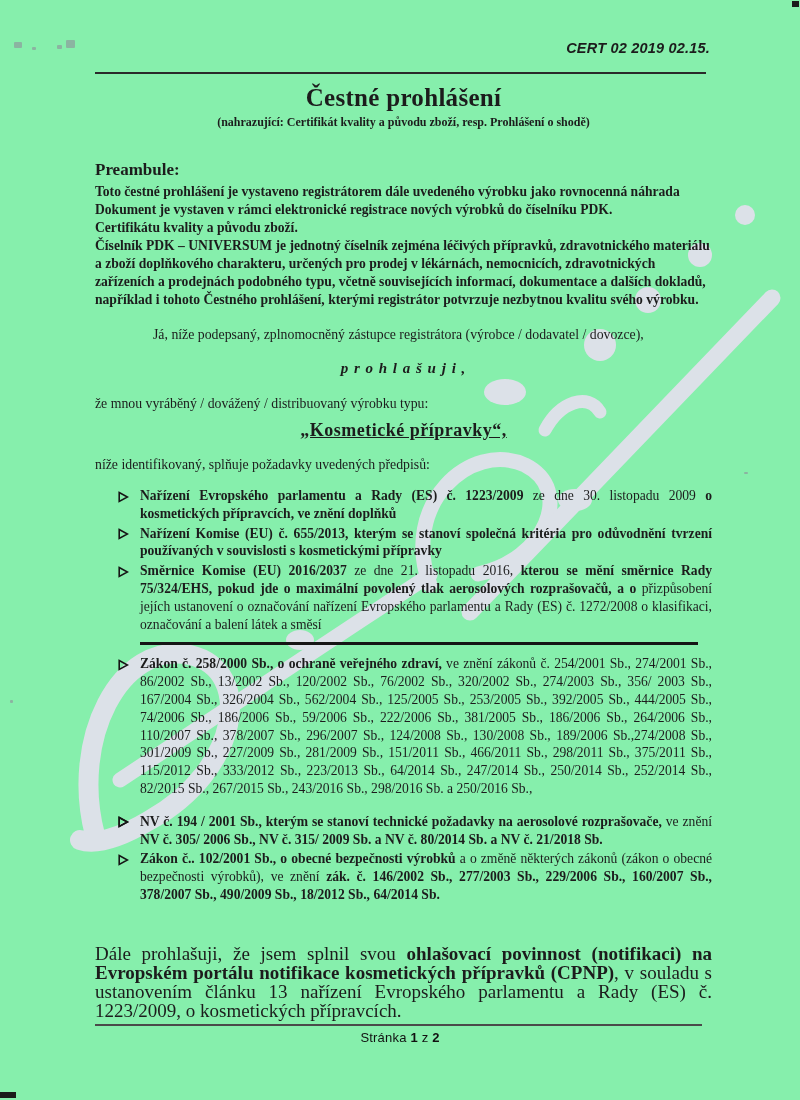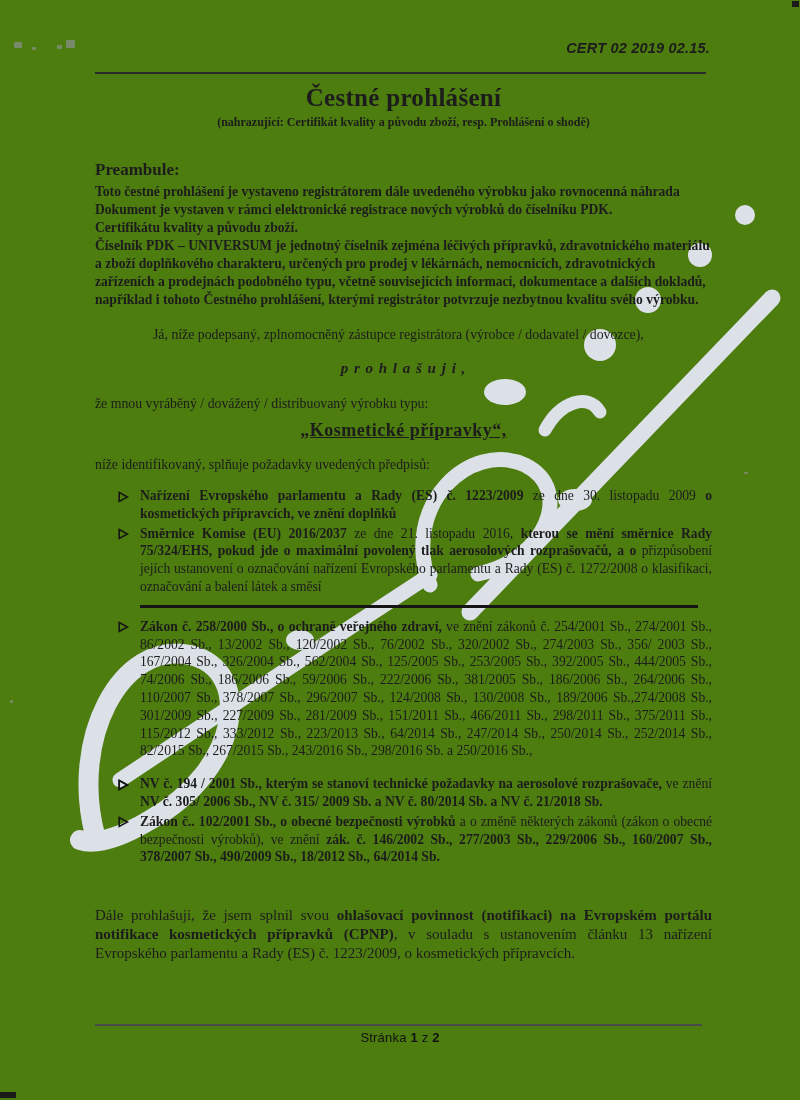--- a/index.html
+++ b/index.html
@@ -1,19 +1,19 @@
 <!DOCTYPE html>
 <html lang="cs"><head>
 <meta charset="utf-8">
 <style>
   html,body{margin:0;padding:0;background:#fff;}
   .page{
     position:relative;
     width:800px;height:1100px;
-    background:#4d7c0f;
+    background:#86efac;
     overflow:hidden;
     font-family:"Liberation Serif","DejaVu Serif",serif;
     color:#1c1c1c;
   }
   .content{position:relative;z-index:2;padding:40px 88px 0 95px;}
   .watermark{position:absolute;top:0;left:0;z-index:1;}
   
   .doc-code{
     text-align:right;
     font-family:"Liberation Sans","DejaVu Sans",sans-serif;
@@ -46,21 +46,21 @@
   .blist{margin:14px 0 0 23px;font-size:13.6px;line-height:17.8px;}
   .li{position:relative;padding-left:22px;text-align:justify;margin-bottom:2px;}
   .li .arrow{position:absolute;left:0;top:2.5px;}
   .li .b, .b{font-weight:700;}
   .sep-rule{
     border:0;border-top:3px solid #151515;
     margin:9px 14px 10px 22px;
   }
   .li.law-1{margin-bottom:15px;}
   
-  .closing{font-size:15px;line-height:19px;text-align:justify;margin-top:40px;}
+  .closing{font-size:19px;line-height:19px;text-align:justify;margin-top:40px;}
   
   .footer-rule{
     position:absolute;z-index:2;left:95px;right:98px;top:1024px;
     border:0;border-top:2px solid #4a4a4a;margin:0;
   }
   .footer-text{
     position:absolute;z-index:2;left:0;right:0;top:1030px;
     text-align:center;
     font-family:Liberation Sans, sans-serif;
     font-size:13px;letter-spacing:.2px;color:#111;
@@ -139,20 +139,26 @@
       <div class="li">
         <span class="arrow"><svg width="11" height="12" viewBox="0 0 11 12">
               <path d="M1.2 1.5 L9.5 6 L1.2 10.5 Z" fill="none" stroke="#151515" stroke-width="1.6" stroke-linejoin="miter"></path>
             </svg></span>
         <span><span class="b">Nařízení Evropského parlamentu a Rady (ES) č. 1223/2009 </span><span>ze dne 30. listopadu 2009 </span><span class="b">o kosmetických přípravcích, ve znění doplňků</span></span>
       </div>
       <div class="li">
         <span class="arrow"><svg width="11" height="12" viewBox="0 0 11 12">
               <path d="M1.2 1.5 L9.5 6 L1.2 10.5 Z" fill="none" stroke="#151515" stroke-width="1.6"></path>
             </svg></span>
+        <span><span class="b">Nařízení Komise (EU) č. 655/2013, kterým se stanoví společná kritéria pro odůvodnění tvrzení používaných v souvislosti s kosmetickými přípravky</span></span>
+      </div>
+      <div class="li">
+        <span class="arrow"><svg width="11" height="12" viewBox="0 0 11 12">
+              <path d="M1.2 1.5 L9.5 6 L1.2 10.5 Z" fill="none" stroke="#151515" stroke-width="1.6"></path>
+            </svg></span>
         <span><span class="b">Směrnice Komise (EU) 2016/2037 </span><span>ze dne 21. listopadu 2016, </span><span class="b">kterou se mění směrnice Rady 75/324/EHS, pokud jde o maximální povolený tlak aerosolových rozprašovačů, a o </span><span>přizpůsobení jejích ustanovení o označování nařízení Evropského parlamentu a Rady (ES) č. 1272/2008 o klasifikaci, označování a balení látek a směsí</span></span>
       </div>
 
       <hr class="sep-rule">
 
       <div class="li law-1">
         <span class="arrow"><svg width="11" height="12" viewBox="0 0 11 12">
               <path d="M1.2 1.5 L9.5 6 L1.2 10.5 Z" fill="none" stroke="#151515" stroke-width="1.6"></path>
             </svg></span>
         <span><span class="b">Zákon č. 258/2000 Sb., o ochraně veřejného zdraví, </span><span>ve znění zákonů č. 254/2001 Sb., 274/2001 Sb., 86/2002 Sb., 13/2002 Sb., 120/2002 Sb., 76/2002 Sb., 320/2002 Sb., 274/2003 Sb., 356/ 2003 Sb., 167/2004 Sb., 326/2004 Sb., 562/2004 Sb., 125/2005 Sb., 253/2005 Sb., 392/2005 Sb., 444/2005 Sb., 74/2006 Sb., 186/2006 Sb., 59/2006 Sb., 222/2006 Sb., 381/2005 Sb., 186/2006 Sb., 264/2006 Sb., 110/2007 Sb., 378/2007 Sb., 296/2007 Sb., 124/2008 Sb., 130/2008 Sb., 189/2006 Sb.,274/2008 Sb., 301/2009 Sb., 227/2009 Sb., 281/2009 Sb., 151/2011 Sb., 466/2011 Sb., 298/2011 Sb., 375/2011 Sb., 115/2012 Sb., 333/2012 Sb., 223/2013 Sb., 64/2014 Sb., 247/2014 Sb., 250/2014 Sb., 252/2014 Sb., 82/2015 Sb., 267/2015 Sb., 243/2016 Sb., 298/2016 Sb. a 250/2016 Sb.,</span></span>

